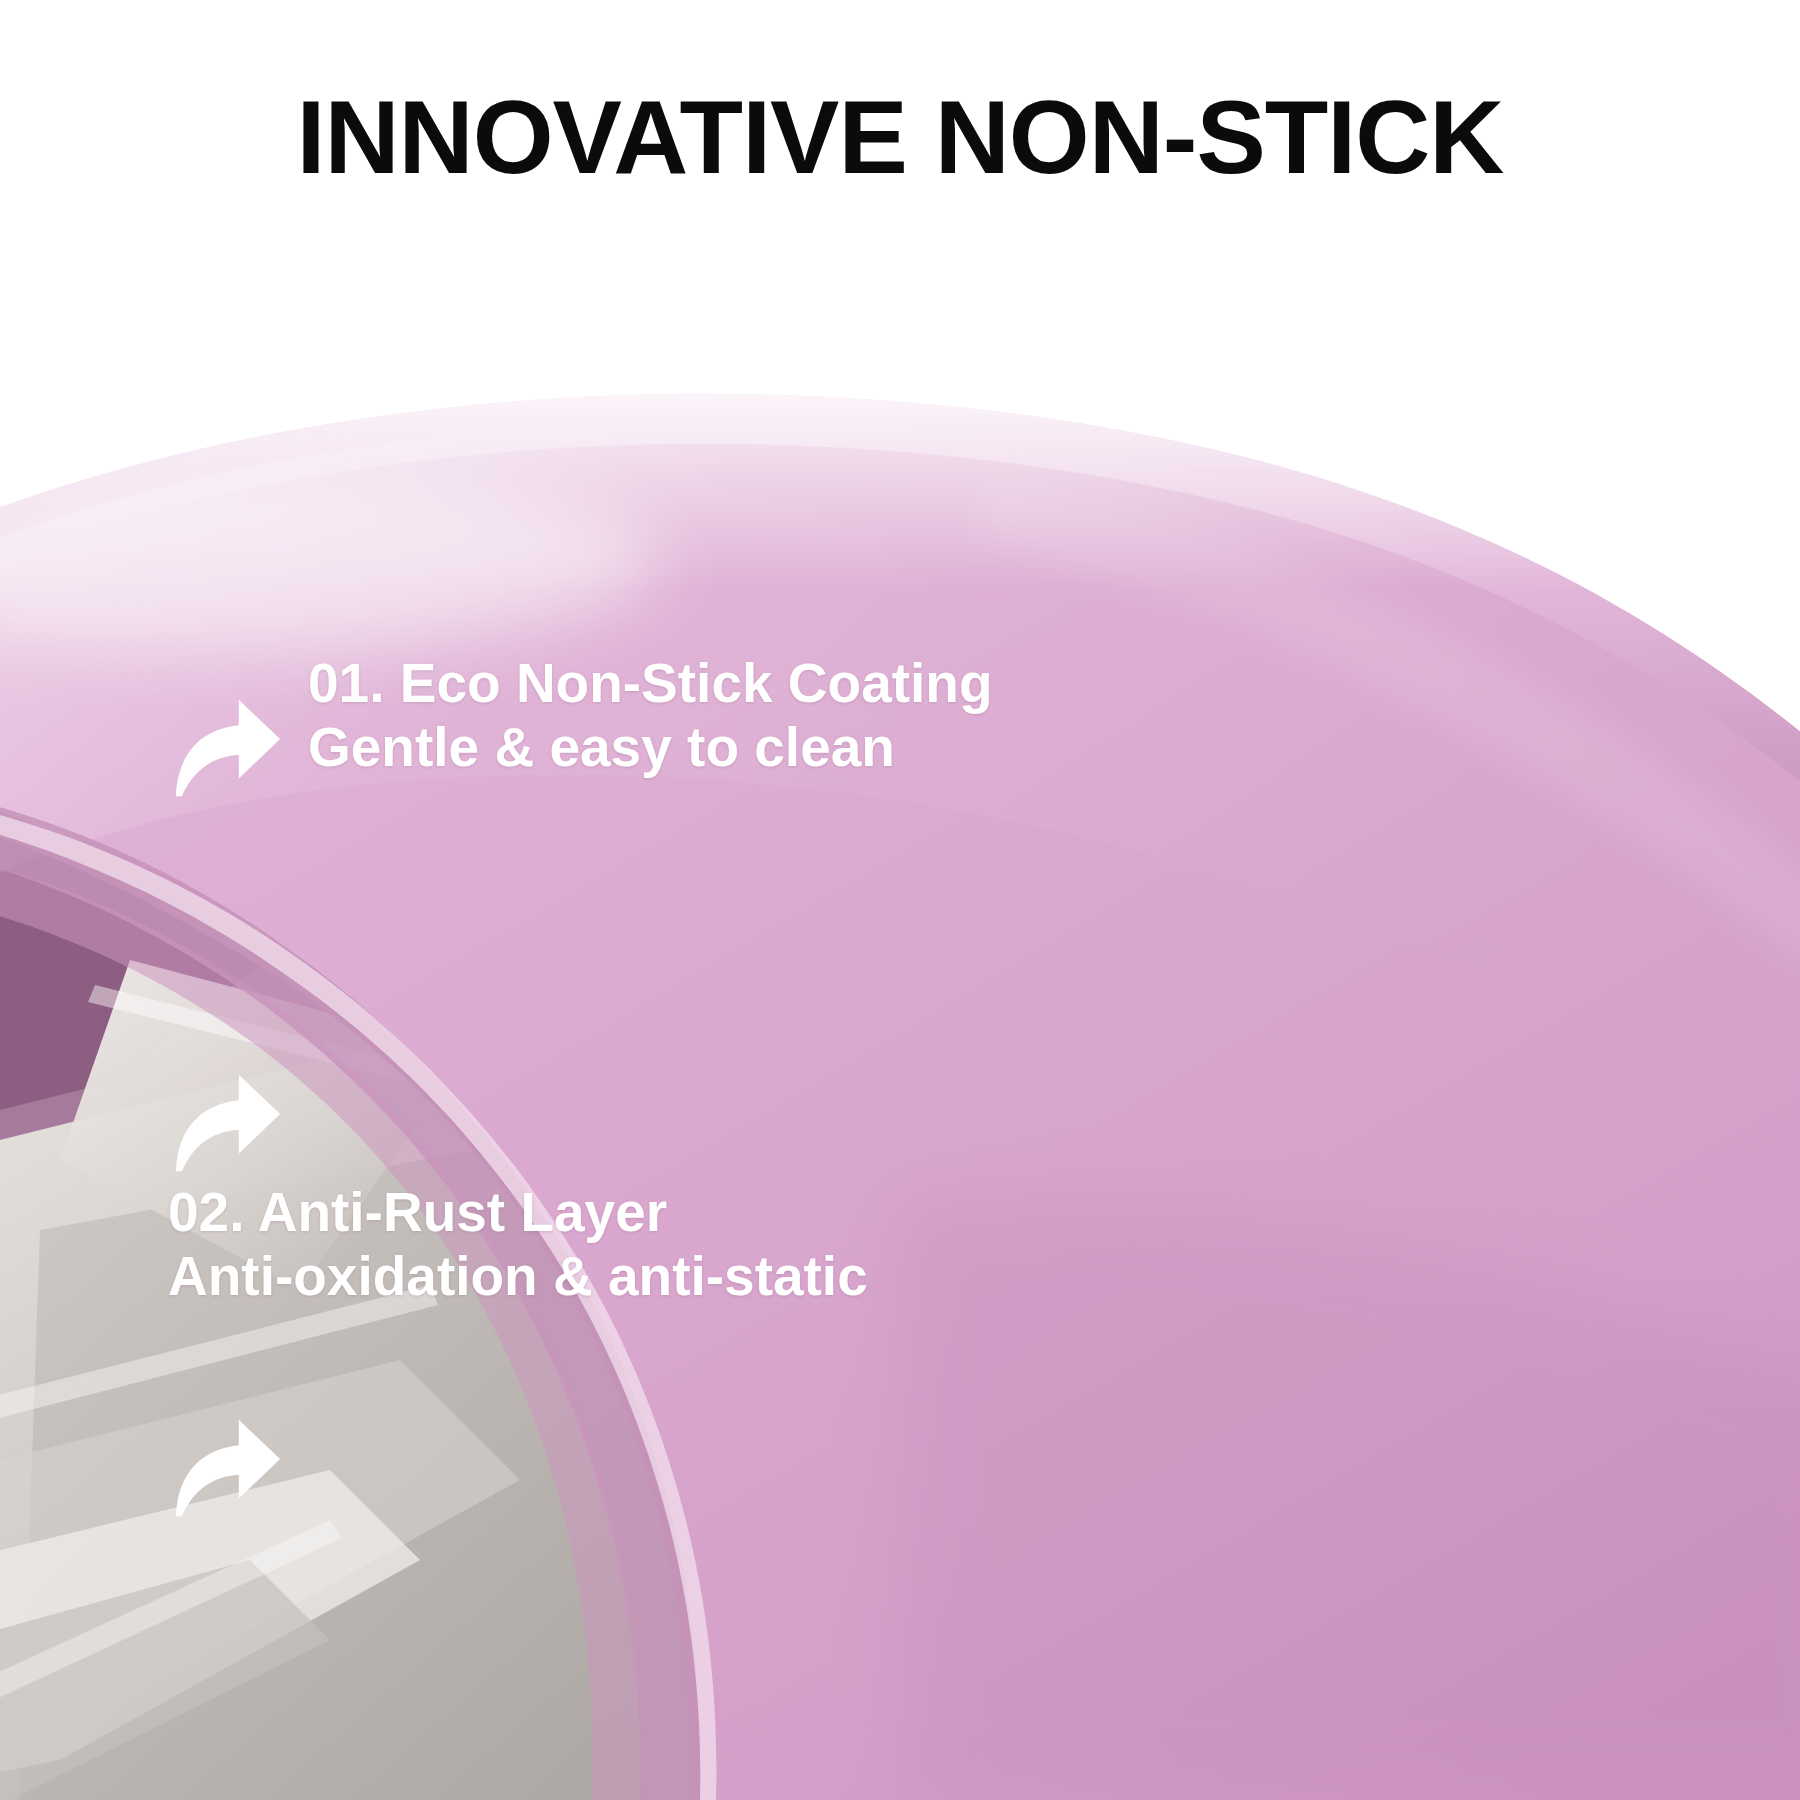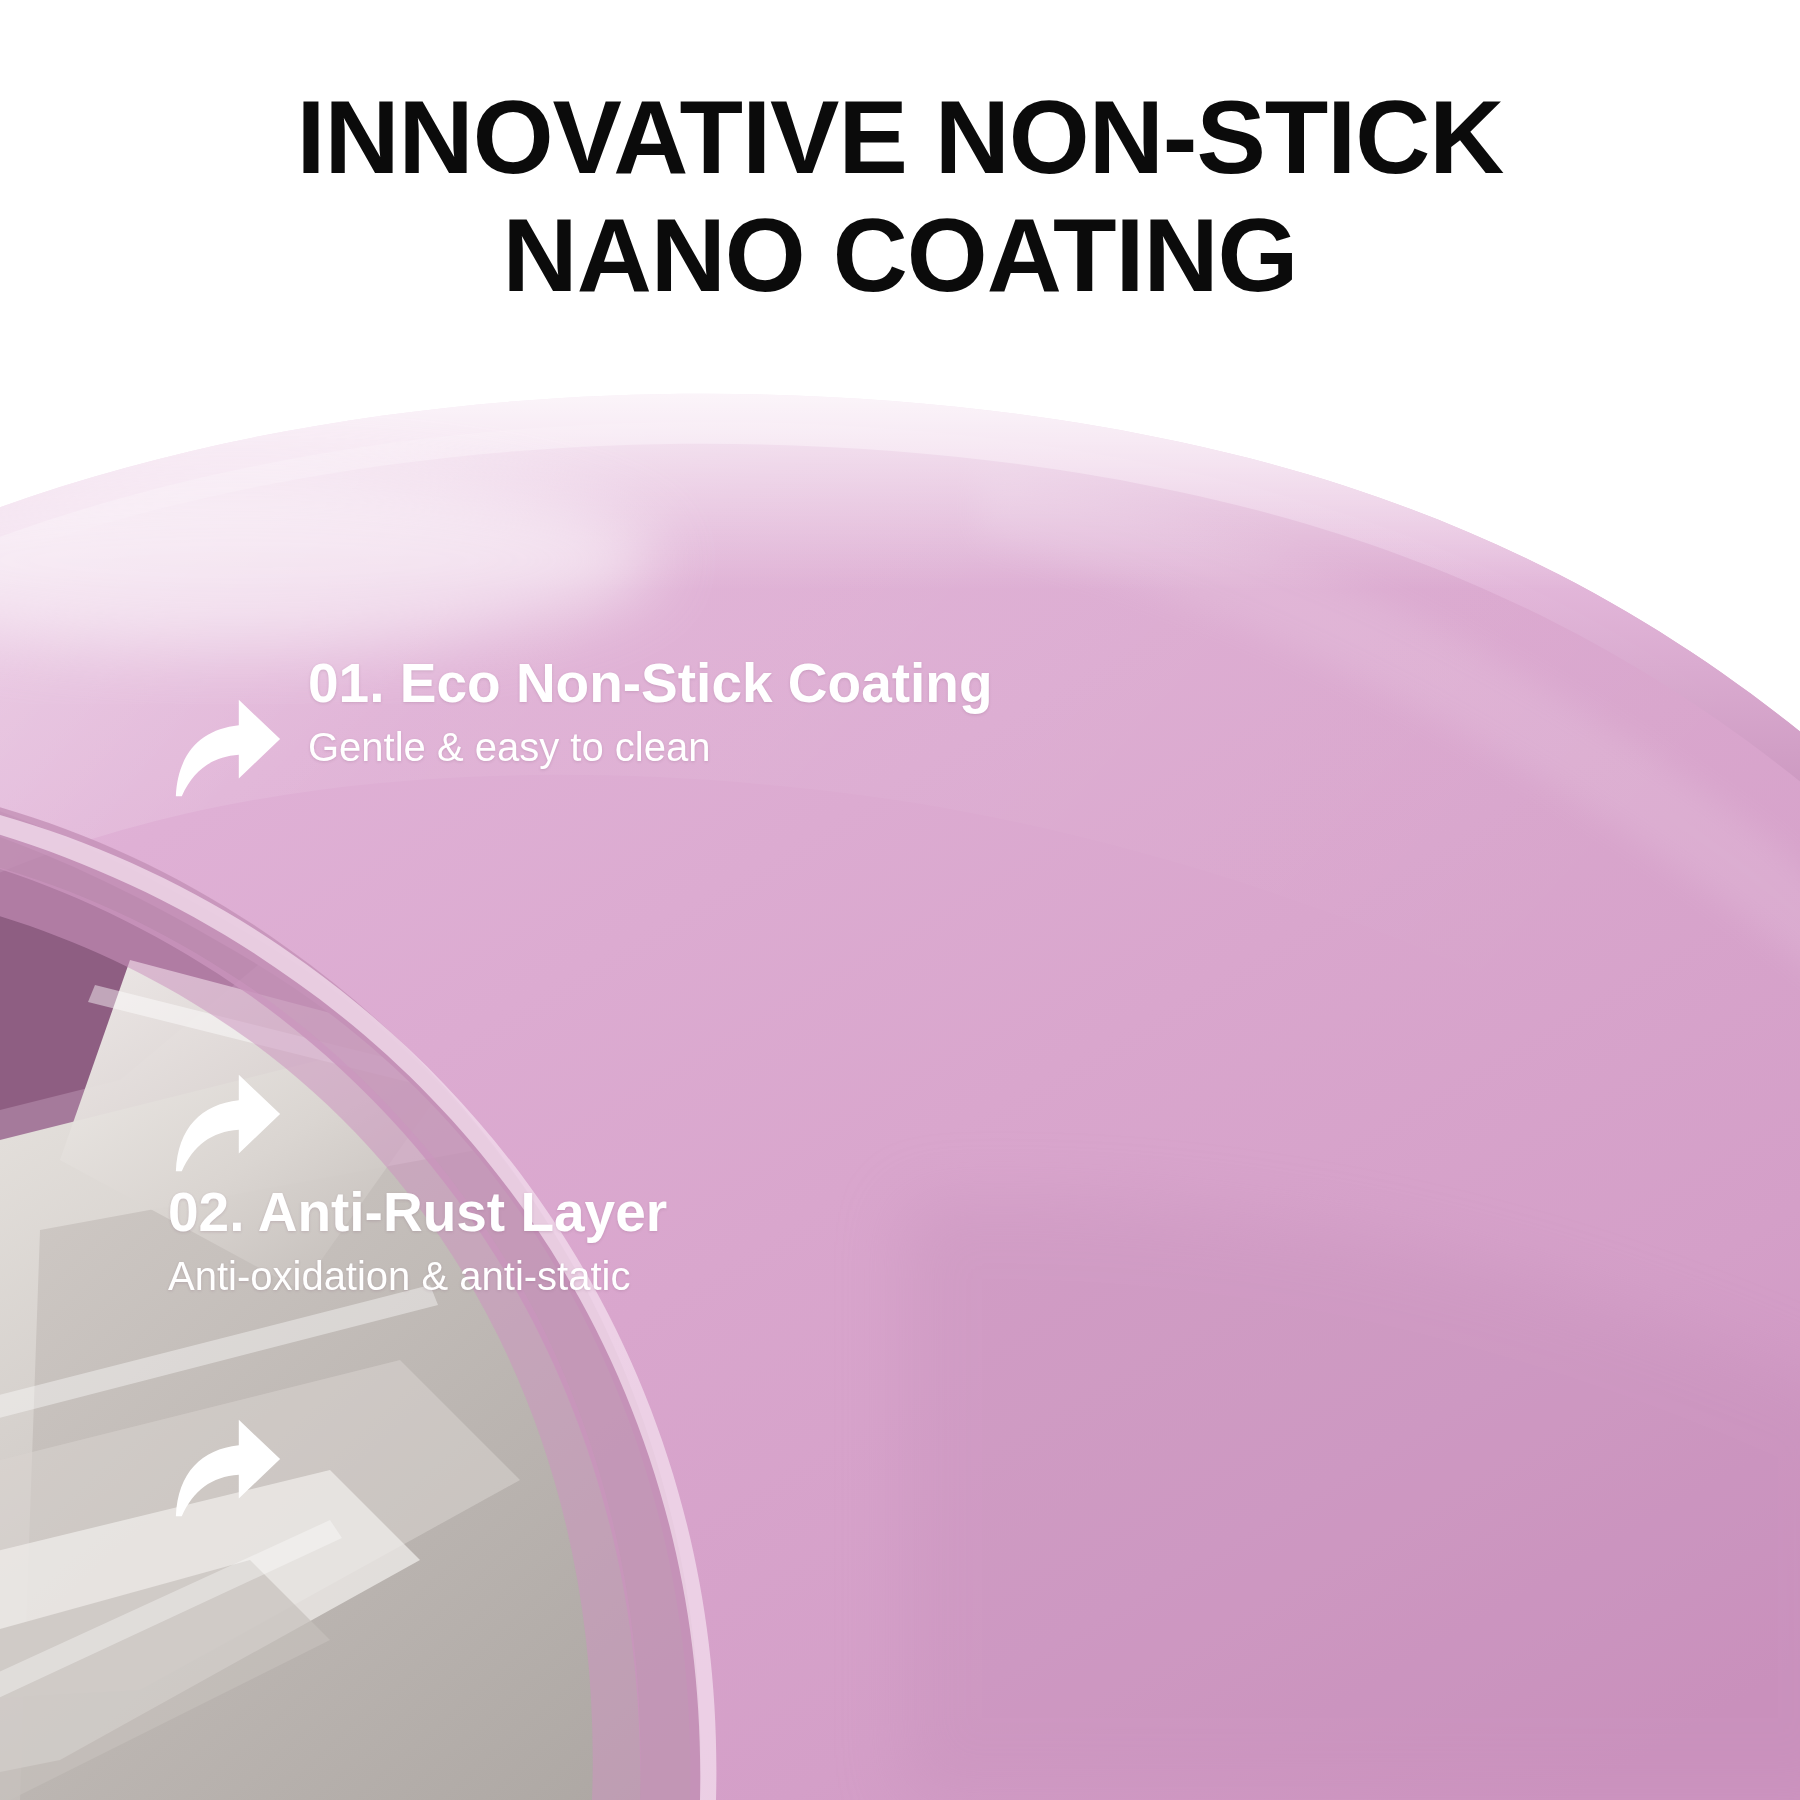--- a/index.html
+++ b/index.html
@@ -60,22 +60,22 @@
     font-weight:bold;
     font-size:55px;
     line-height:66px;
     color:#ffffff;
     white-space:nowrap;
     text-shadow:0 1px 3px rgba(110,70,100,0.20);
   }
   .f-sub{
     display:block;
     font-family:"Liberation Sans", sans-serif;
-    font-weight:normal;
-    font-size:40px;
+    font-weight:bold;
+    font-size:55px;
     line-height:62px;
     color:#ffffff;
     white-space:nowrap;
     text-shadow:0 1px 3px rgba(110,70,100,0.20);
   }
 
   #feature-1{left:168px;top:650px;gap:12px;}
   #feature-2{left:168px;top:1025px;flex-direction:column;}
   #feature-3{left:168px;top:1370px;}
 </style>
@@ -224,21 +224,20 @@
         <rect x="0" y="330" width="1800" height="260" fill="url(#gTopFade)"></rect>
         <rect x="0" y="0" width="1800" height="360" fill="#ffffff"></rect>
 
         <ellipse cx="240" cy="560" rx="420" ry="90" fill="#ffffff" opacity="0.55" filter="url(#blurLg)"></ellipse>
       </g>
     </svg>
   </div>
 
   <div class="title-wrap">
     <span class="title-line">INNOVATIVE NON-STICK</span>
-    <span class="title-line">NANO COATING</span>
   </div>
 
   <div class="features">
 
     <div class="feature" id="feature-1">
       <span class="arrow">
         <svg viewBox="0 0 120 120" xmlns="http://www.w3.org/2000/svg" aria-hidden="true">
           <path d="M8,112 C10,68 34,44 72,40 L72,14 L114,54 L72,94 L72,70
                    C44,72 26,86 14,112 Z" fill="#ffffff"></path>
         </svg>

